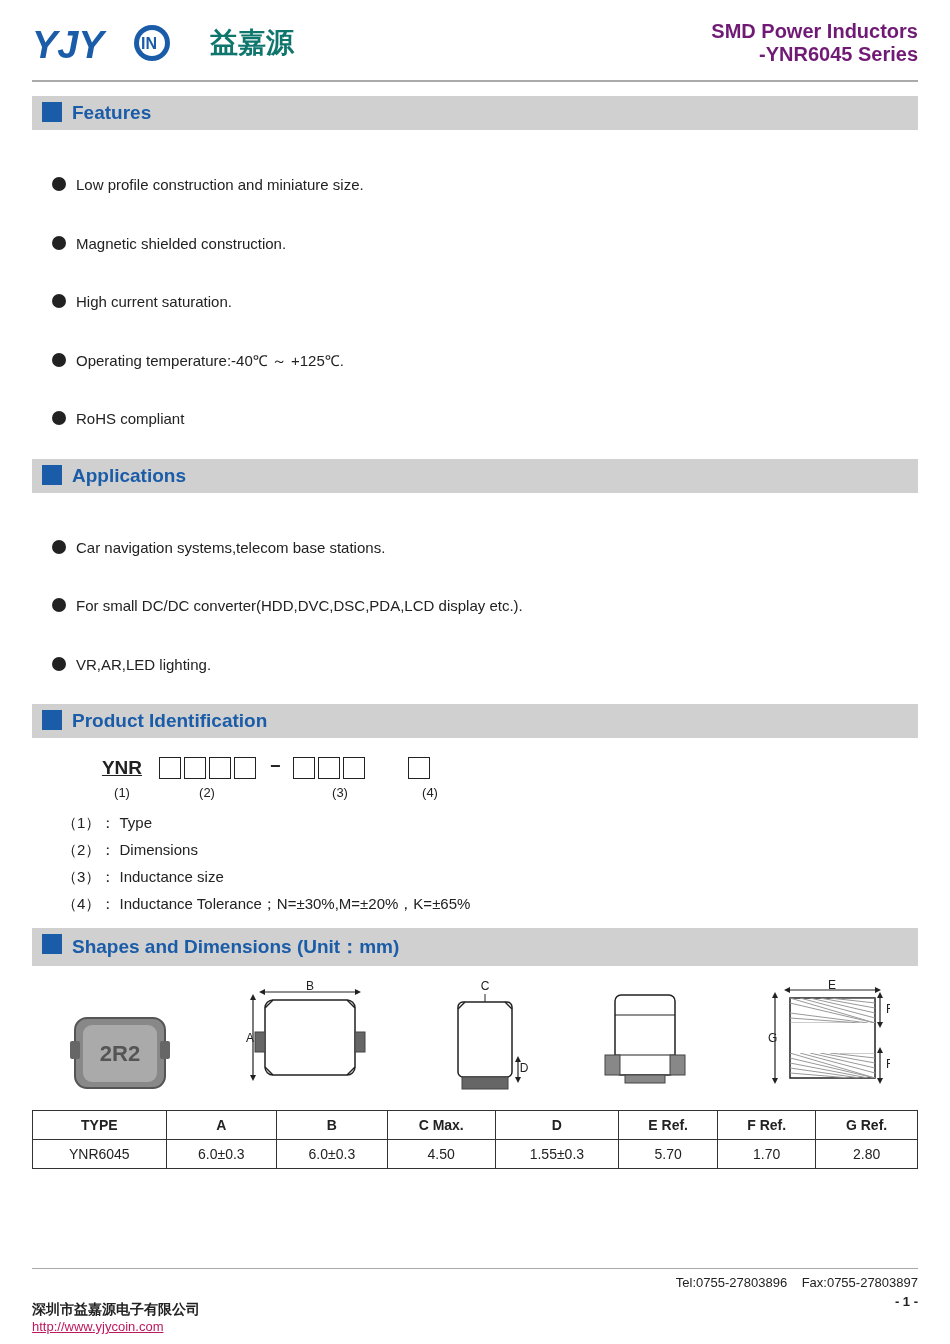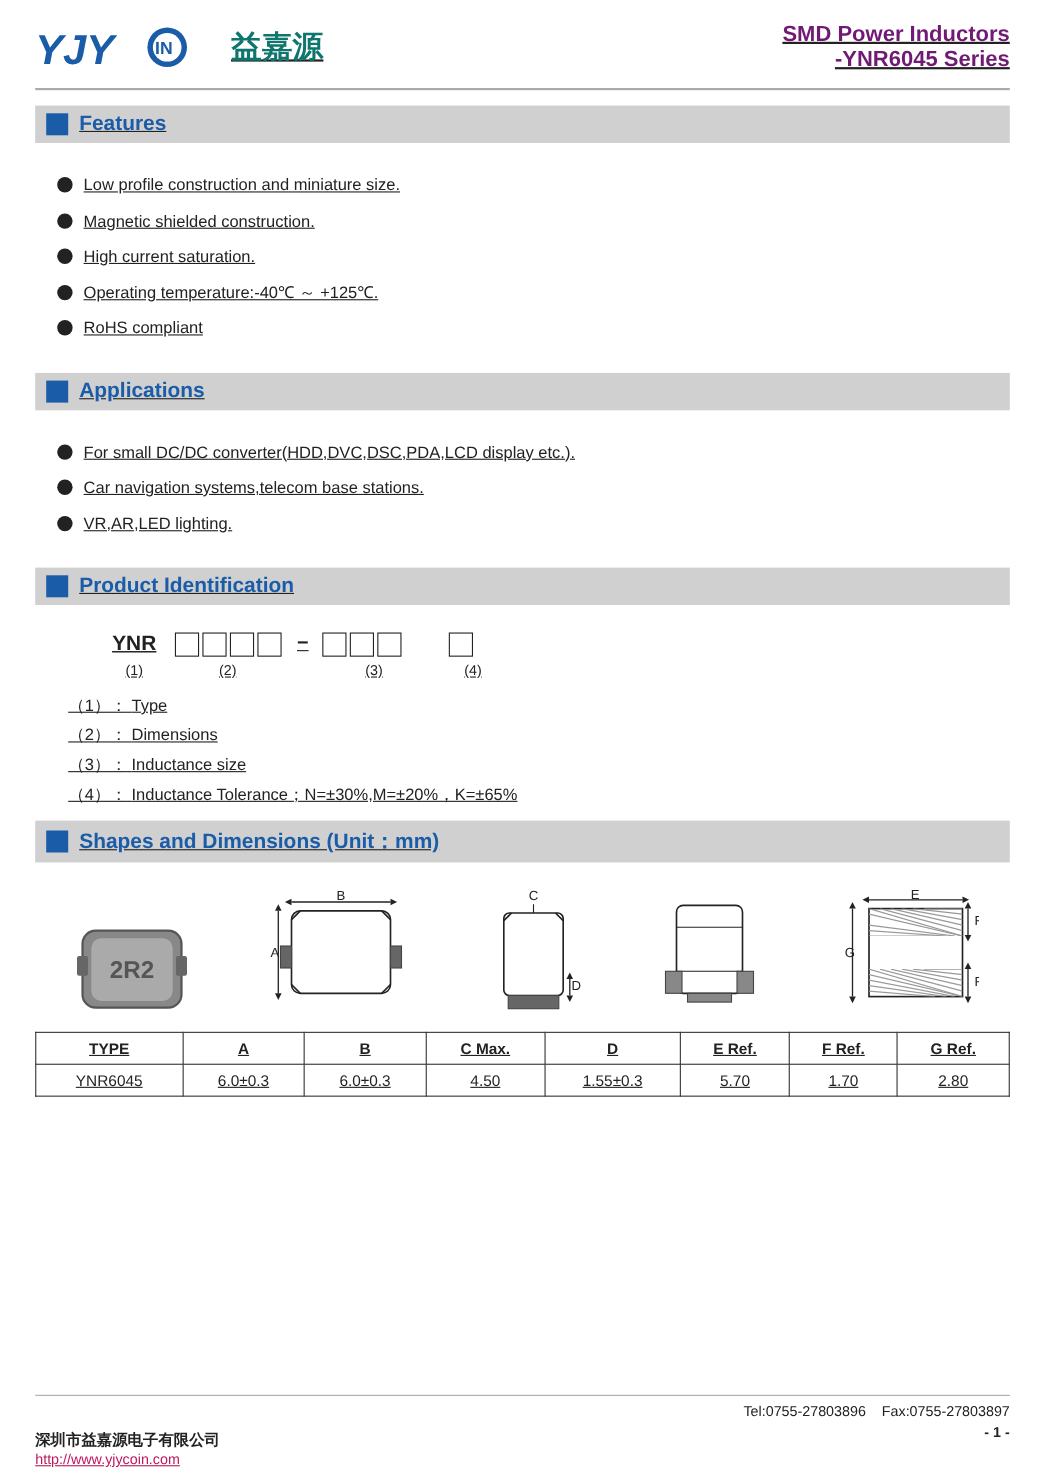--- a/index.html
+++ b/index.html
@@ -10,21 +10,20 @@
       background: #fff;
       width: 950px;
       min-height: 1344px;
       padding: 0;
     }
     .page {
       width: 950px;
       min-height: 1344px;
       padding: 18px 32px 10px 32px;
       position: relative;
-      text-decoration: underline;
     }
     
     .header {
       display: flex;
       justify-content: space-between;
       align-items: center;
       border-bottom: 2px solid #aaa;
       padding-bottom: 12px;
       margin-bottom: 0;
     }
@@ -44,23 +43,23 @@
     .header-title .main-title {
       font-size: 20px;
       font-weight: bold;
       color: #701a75;
     }
     
     .section-header {
       background: #d0d0d0;
       padding: 6px 10px;
       margin-top: 14px;
-      margin-bottom: 24px;
-      display: flex;
-      align-items: center;
+      margin-bottom: 4px;
+      display: flex;
+      align-items: flex-start;
       gap: 10px;
     }
     .section-header .blue-square {
       width: 20px;
       height: 20px;
       background: #1a5ca8;
       flex-shrink: 0;
       display: inline-block;
     }
     .section-header .section-title {
@@ -73,20 +72,21 @@
       list-style: none;
       padding: 4px 0 4px 20px;
     }
     .bullet-list li {
       display: flex;
       align-items: flex-start;
       gap: 10px;
       margin-bottom: 10px;
       font-size: 15px;
       line-height: 1.5;
+      margin-top: 36px;
     }
     .bullet-circle {
       width: 14px;
       height: 14px;
       background: #222;
       border-radius: 50%;
       flex-shrink: 0;
       margin-top: 3px;
     }
     .pid-description {
@@ -211,25 +211,25 @@
     </li>
   </ul>
 
   <div class="section-header">
     <span class="blue-square"></span>
     <span class="section-title">Applications</span>
   </div>
   <ul class="bullet-list">
     <li>
       <span class="bullet-circle"></span>
+      <span>Car navigation systems,telecom base stations.</span>
+    </li>
+    <li>
+      <span class="bullet-circle"></span>
       <span>For small DC/DC converter(HDD,DVC,DSC,PDA,LCD display etc.).</span>
-    </li>
-    <li>
-      <span class="bullet-circle"></span>
-      <span>Car navigation systems,telecom base stations.</span>
     </li>
     <li>
       <span class="bullet-circle"></span>
       <span>VR,AR,LED lighting.</span>
     </li>
   </ul>
 
   <div class="section-header">
     <span class="blue-square"></span>
     <span class="section-title">Product Identification</span>

